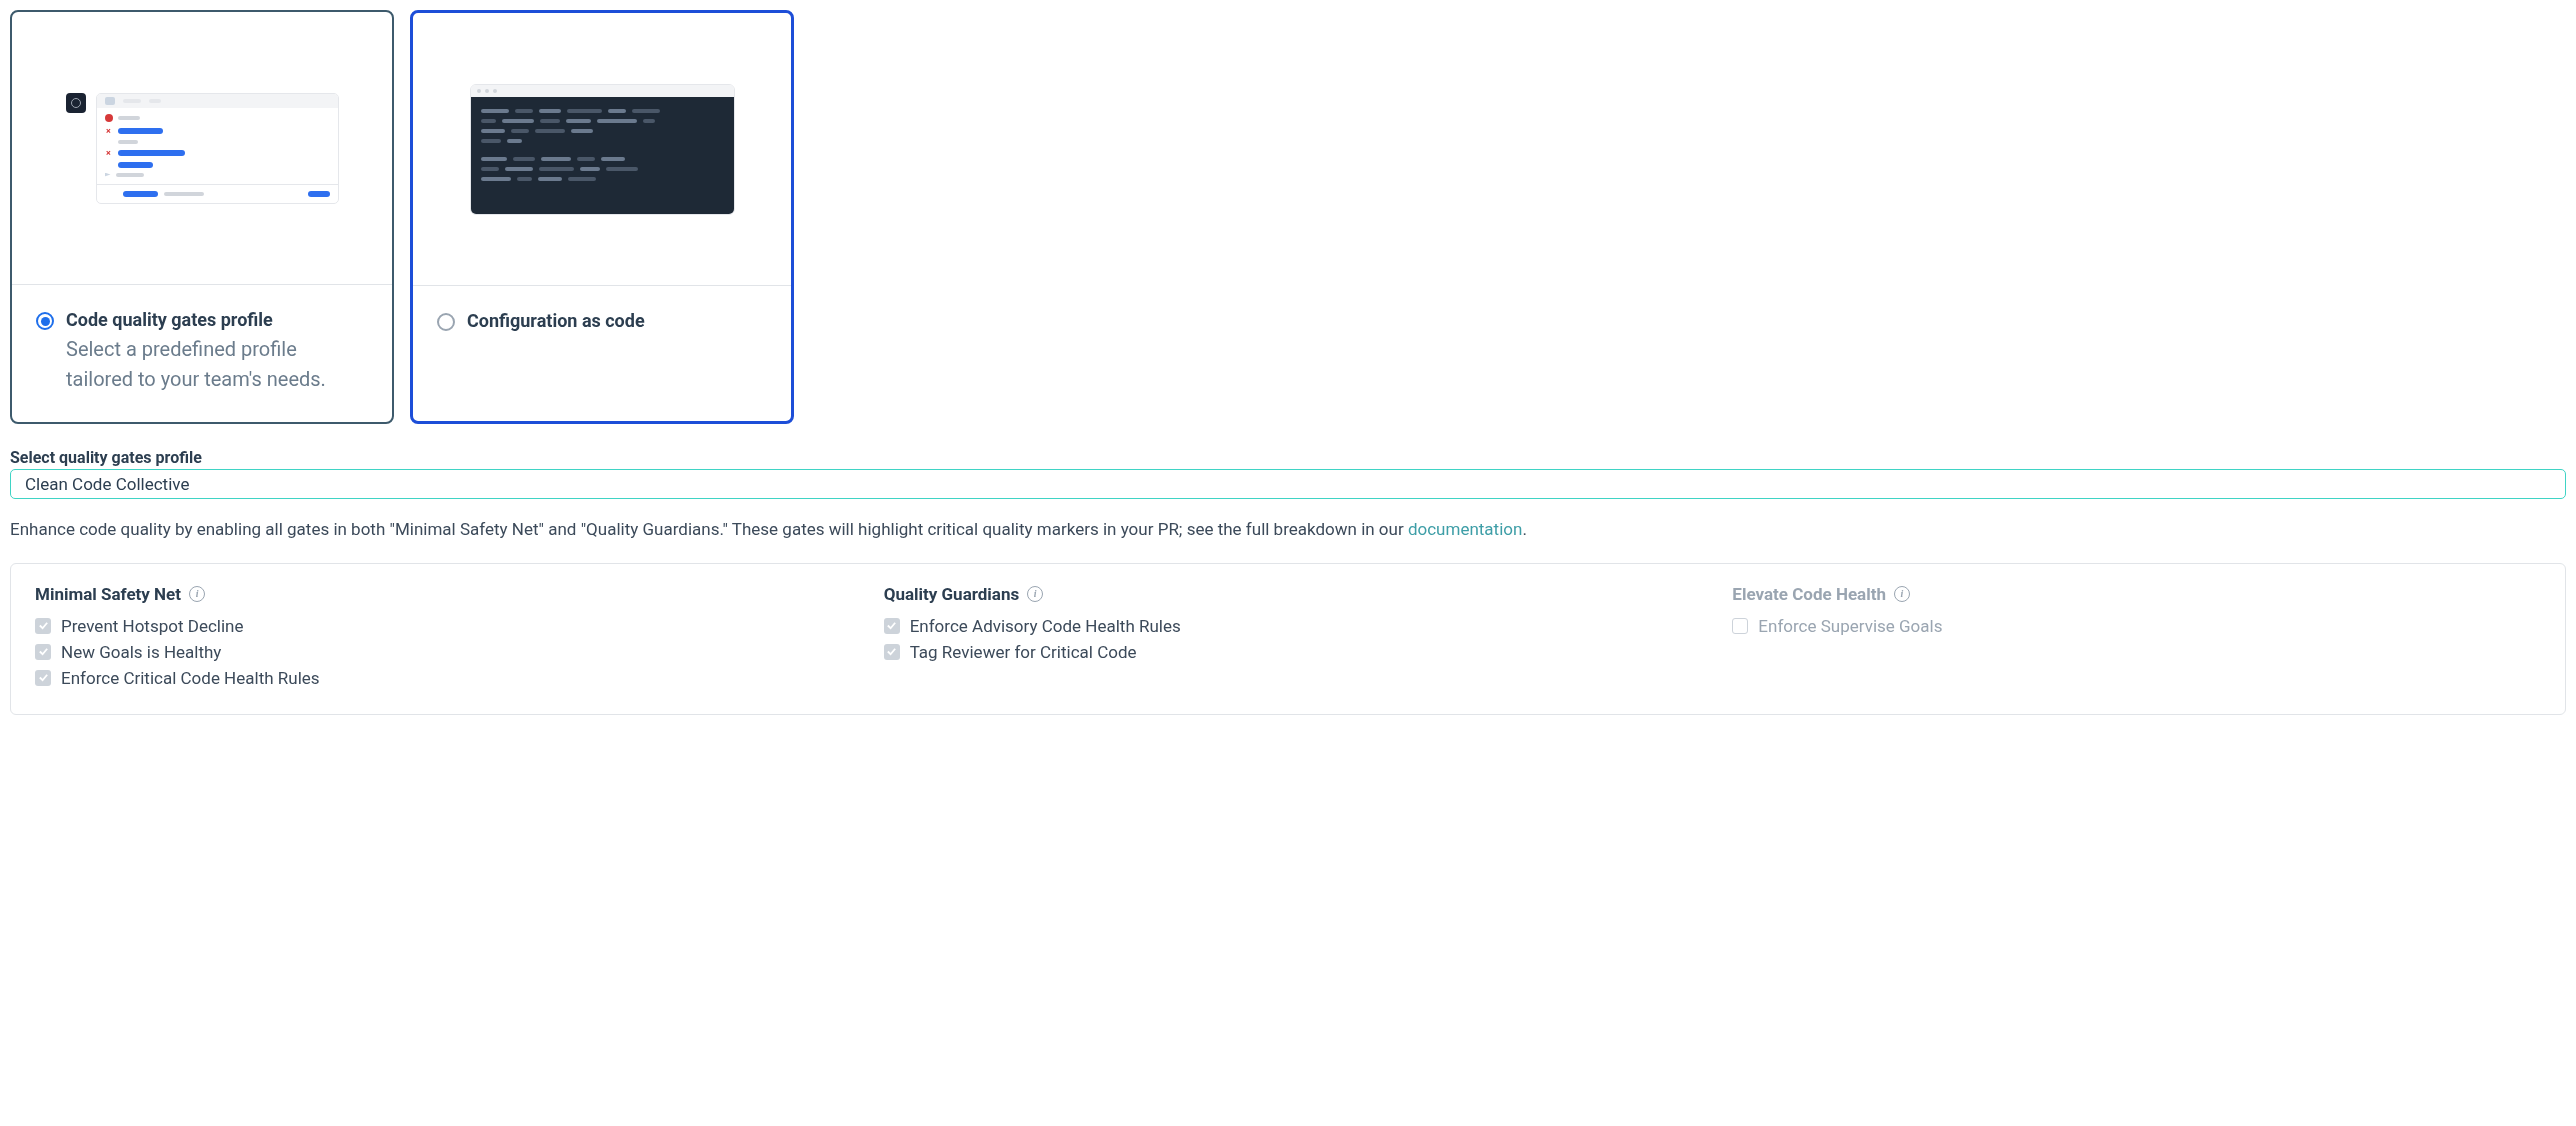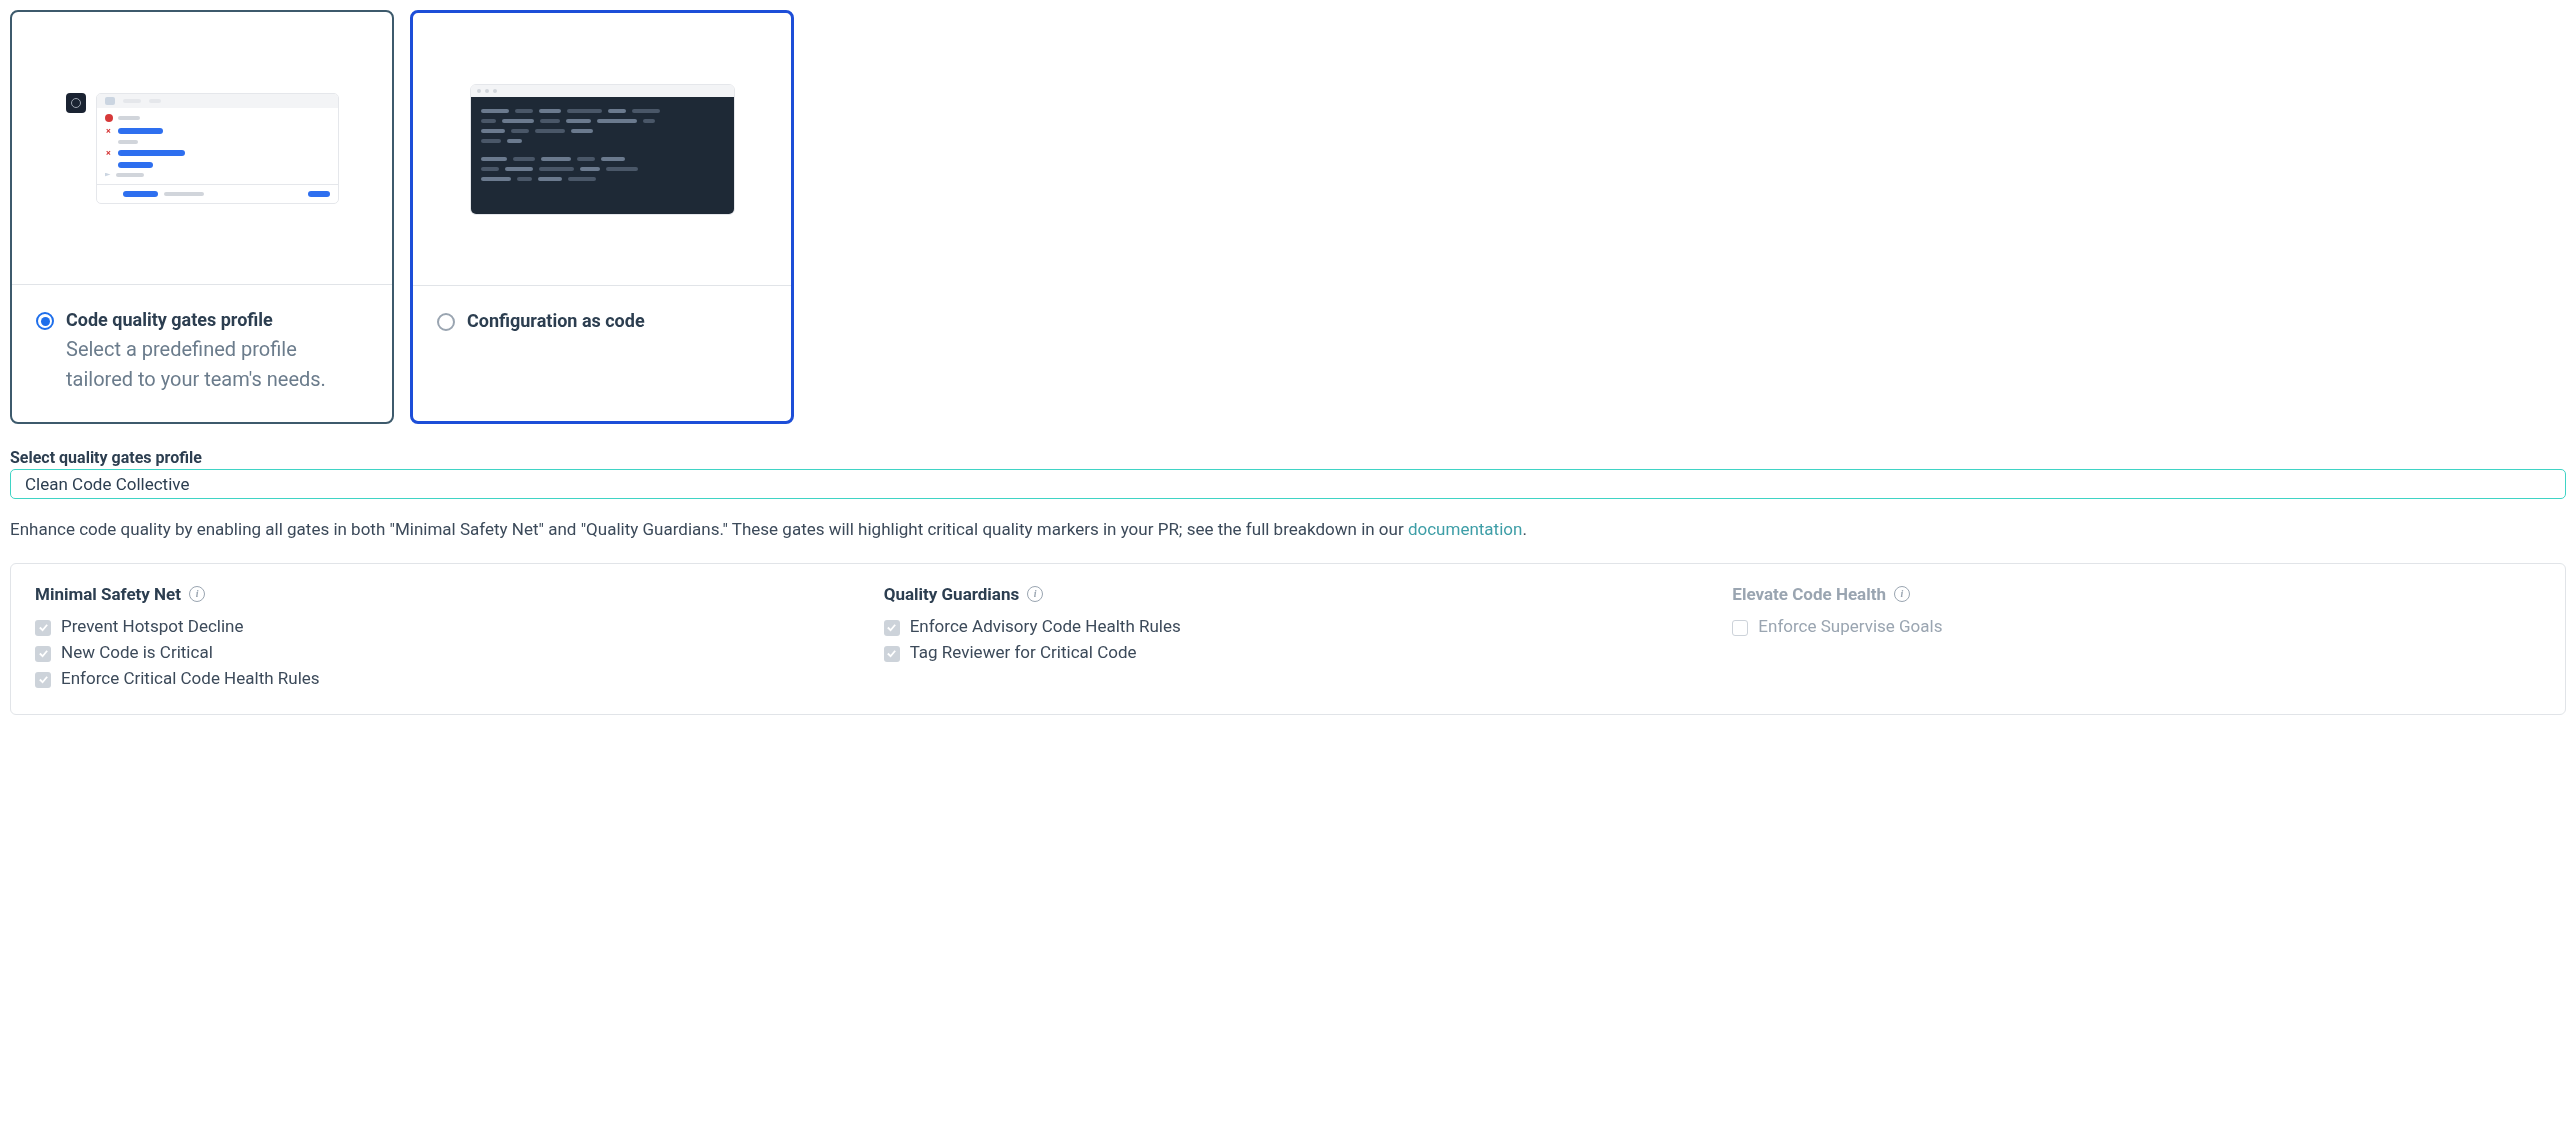--- a/index.html
+++ b/index.html
@@ -220,21 +220,21 @@
   display: inline-flex;
   align-items: center;
   justify-content: center;
   font-size: 10px;
   color: #9aa5b1;
   font-style: italic;
   font-family: Georgia, serif;
 }
 .gate-item {
   display: flex;
-  align-items: flex-end;
+  align-items: center;
   gap: 10px;
   margin-bottom: 6px;
   font-size: 17px;
   color: #3c4a5a;
 }
 .gate-item.disabled { color: #9aa5b1; }
 .chk {
   width: 16px;
   height: 16px;
   border-radius: 3px;
@@ -405,21 +405,21 @@
             </svg>
           </span>
         <span>Prevent Hotspot Decline</span>
       </div>
       <div class="gate-item">
         <span class="chk on">
             <svg viewBox="0 0 12 12">
               <path d="M2 6 L5 9 L10 3" stroke="#fff" stroke-width="2" fill="none"></path>
             </svg>
           </span>
-        <span>New Code is Critical</span>
+        <span>New Goals is Healthy</span>
       </div>
       <div class="gate-item">
         <span class="chk on">
             <svg viewBox="0 0 12 12">
               <path d="M2 6 L5 9 L10 3" stroke="#fff" stroke-width="2" fill="none"></path>
             </svg>
           </span>
         <span>Enforce Critical Code Health Rules</span>
       </div>
     </div>

